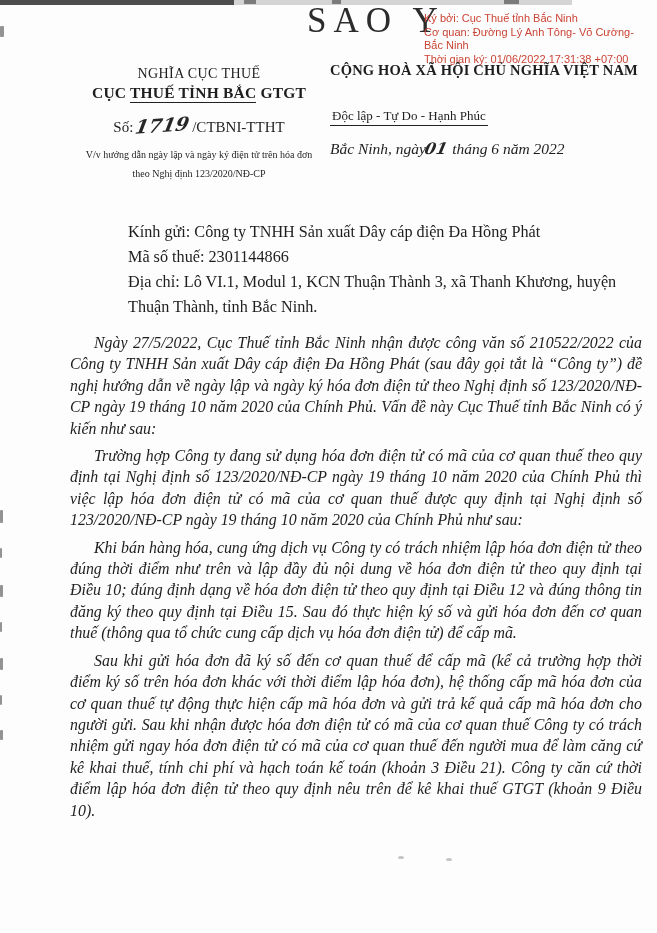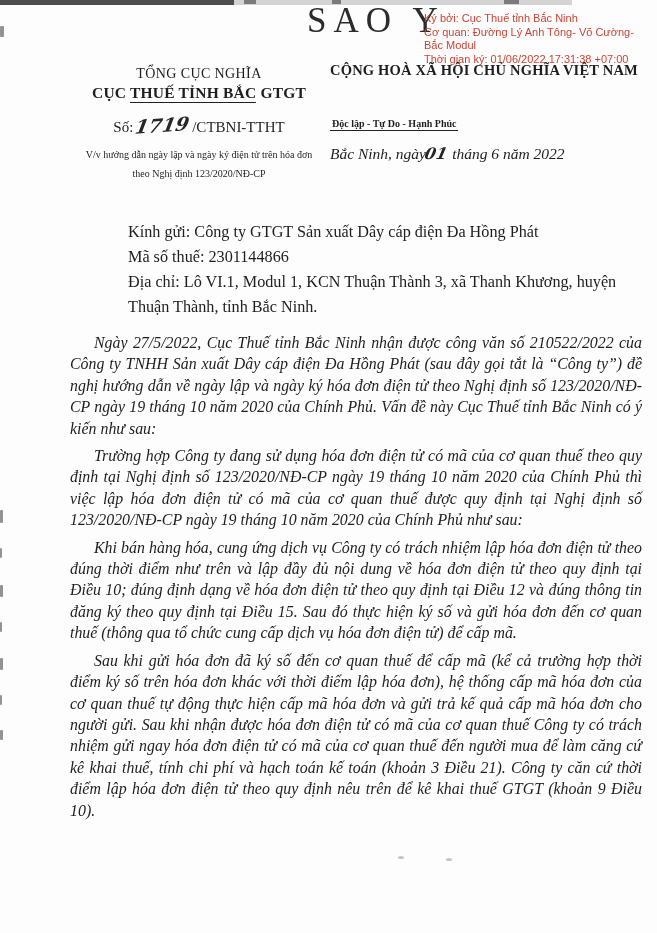--- a/index.html
+++ b/index.html
@@ -32,22 +32,22 @@
   .hleft .so{margin-top:12px;font-size:15px;}
   .hleft .subject{margin:9px auto 8px;width:228px;font-size:10px;line-height:19px;}
   .ul-mid{border-bottom:1.5px solid #222;padding-bottom:1px;text-align:right;}
   .hand{
     display:inline-block;font-family:"DejaVu Serif",serif;
     font-style:italic;font-weight:700;font-size:19px;
     transform:skewX(-14deg) rotate(-4deg);margin:0 3px;color:#262626;
   }
   .hright{position:absolute;left:330px;top:62px;width:326px;}
   .hright .n1{font-size:14.5px;font-weight:700;letter-spacing:.2px;}
-  .hright .n2{display:inline-block;font-size:10px;font-weight:700;
-    border-bottom:1.5px solid #222;padding:0 2px 1px;margin-top:21px;}
+  .hright .n2{display:inline-block;font-size:13px;font-weight:400;
+    border-bottom:1.5px solid #222;padding:0 2px 1px;margin-top:11px;}
   .hright .dateline{margin-top:13px;font-style:italic;font-size:15.5px;}
   .hand-day{
     display:inline-block;font-family:"DejaVu Serif",serif;
     font-style:italic;font-weight:700;font-size:16px;
     transform:skewX(-12deg);margin:0 1px 0 -1px;color:#262626;
   }
   
   .doc-body{position:absolute;left:70px;top:220px;width:572px;font-size:15.9px;}
   .recipient{margin-left:58px;margin-bottom:12px;line-height:25px;font-size:16.2px;}
   .doc-body p{margin:0 0 6px 0;text-indent:24px;text-align:justify;line-height:21.4px;font-style:italic;}
@@ -71,26 +71,26 @@
   <div class="edge-mark" style="top:695px;width:2px;height:10px;"></div>
   <div class="edge-mark" style="top:730px;width:3px;height:10px;"></div>
   <div class="speck" style="left:398px;top:856px;width:6px;height:3px;"></div>
   <div class="speck" style="left:446px;top:858px;width:6px;height:3px;"></div>
 
   <div class="saoy">SAO Y</div>
 
   <div class="sig">
     <div>Ký bởi: Cục Thuế tỉnh Bắc Ninh</div>
     <div>Cơ quan: Đường Lý Anh Tông- Võ Cường-</div>
-    <div>Bắc Modul</div>
+    <div>Bắc Ninh</div>
     <div>Thời gian ký: 01/06/2022 17:31:38 +07:00</div>
   </div>
 
   <div class="hleft">
-    <div class="l1">TỔNG CỤC NGHĨA</div>
+    <div class="l1">NGHĨA CỤC THUẾ</div>
     <div class="l2">
       <span>CỤC</span>
       <span class="ul-mid">THUẾ TỈNH BẮC</span>
       <span>GTGT</span>
     </div>
     <div class="so">
       <span>Số:</span><span class="hand">1719</span><span>/CTBNI-TTHT</span>
     </div>
     <div class="subject">V/v hướng dẫn ngày lập và ngày ký điện tử trên hóa đơn theo Nghị định 123/2020/NĐ-CP</div>
   </div>
@@ -99,21 +99,21 @@
     <div class="n1">CỘNG HOÀ XÃ HỘI CHỦ NGHĨA VIỆT NAM</div><br>
     <div class="n2">Độc lập - Tự Do - Hạnh Phúc</div>
     <div class="dateline">
       <span>Bắc Ninh, ngày</span><span class="hand-day">01</span>
       <span>tháng 6 năm 2022</span>
     </div>
   </div>
 
   <div class="doc-body">
     <div class="recipient">
-      <div>Kính gửi: Công ty GTGT Sản xuất Dây cáp điện Đa Hồng Phát</div>
+      <div>Kính gửi: Công ty TNHH Sản xuất Dây cáp điện Đa Hồng Phát</div>
       <div>Mã số thuế: 2301144866</div>
       <div>Địa chỉ: Lô VI.1, Modul 1, KCN Thuận Thành 3, xã Thanh Khương, huyện Thuận Thành, tỉnh Bắc Ninh.</div>
     </div>
     <p>Ngày 27/5/2022, Cục Thuế tỉnh Bắc Ninh nhận được công văn số 210522/2022 của Công ty TNHH Sản xuất Dây cáp điện Đa Hồng Phát (sau đây gọi tắt là “Công ty”) đề nghị hướng dẫn về ngày lập và ngày ký hóa đơn điện tử theo Nghị định số 123/2020/NĐ-CP ngày 19 tháng 10 năm 2020 của Chính Phủ. Vấn đề này Cục Thuế tỉnh Bắc Ninh có ý kiến như sau:</p>
     <p>Trường hợp Công ty đang sử dụng hóa đơn điện tử có mã của cơ quan thuế theo quy định tại Nghị định số 123/2020/NĐ-CP ngày 19 tháng 10 năm 2020 của Chính Phủ thì việc lập hóa đơn điện tử có mã của cơ quan thuế được quy định tại Nghị định số 123/2020/NĐ-CP ngày 19 tháng 10 năm 2020 của Chính Phủ như sau:</p>
     <p>Khi bán hàng hóa, cung ứng dịch vụ Công ty có trách nhiệm lập hóa đơn điện tử theo đúng thời điểm như trên và lập đầy đủ nội dung về hóa đơn điện tử theo quy định tại Điều 10; đúng định dạng về hóa đơn điện tử theo quy định tại Điều 12 và đúng thông tin đăng ký theo quy định tại Điều 15. Sau đó thực hiện ký số và gửi hóa đơn đến cơ quan thuế (thông qua tổ chức cung cấp dịch vụ hóa đơn điện tử) để cấp mã.</p>
     <p>Sau khi gửi hóa đơn đã ký số đến cơ quan thuế để cấp mã (kể cả trường hợp thời điểm ký số trên hóa đơn khác với thời điểm lập hóa đơn), hệ thống cấp mã hóa đơn của cơ quan thuế tự động thực hiện cấp mã hóa đơn và gửi trả kế quả cấp mã hóa đơn cho người gửi. Sau khi nhận được hóa đơn điện tử có mã của cơ quan thuế Công ty có trách nhiệm gửi ngay hóa đơn điện tử có mã của cơ quan thuế đến người mua để làm căng cứ kê khai thuế, tính chi phí và hạch toán kế toán (khoản 3 Điều 21). Công ty căn cứ thời điểm lập hóa đơn điện tử theo quy định nêu trên để kê khai thuế GTGT (khoản 9 Điều 10).</p>
   </div>
 
 </div>

